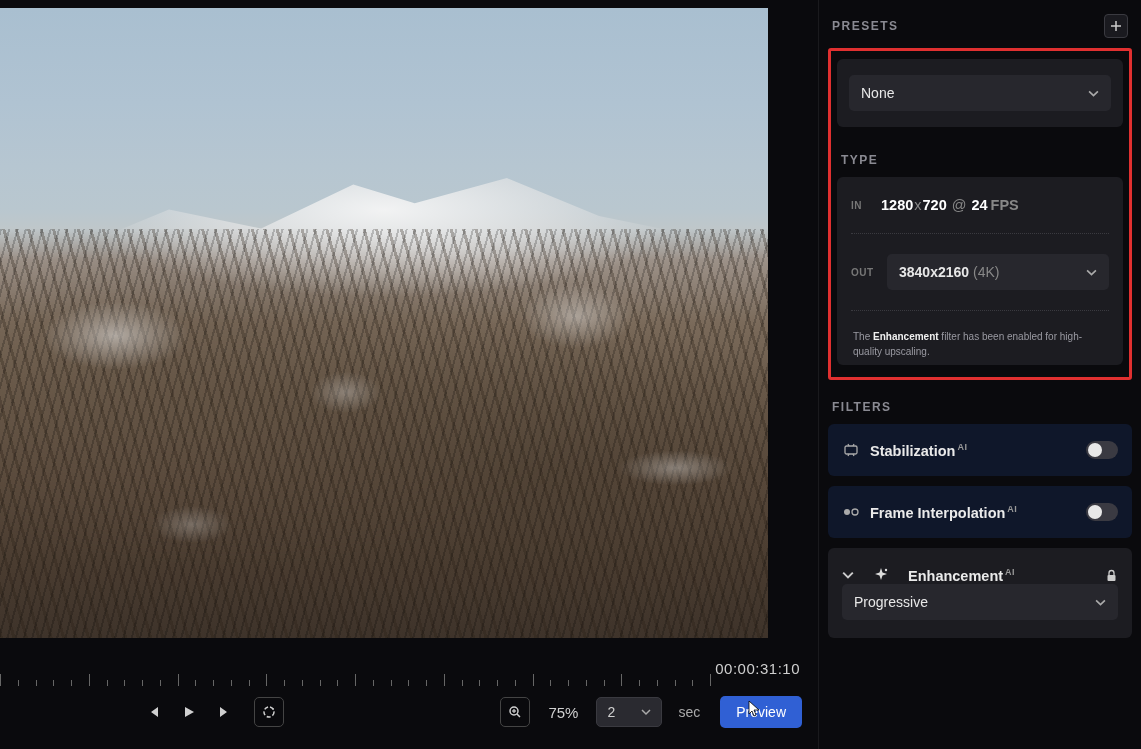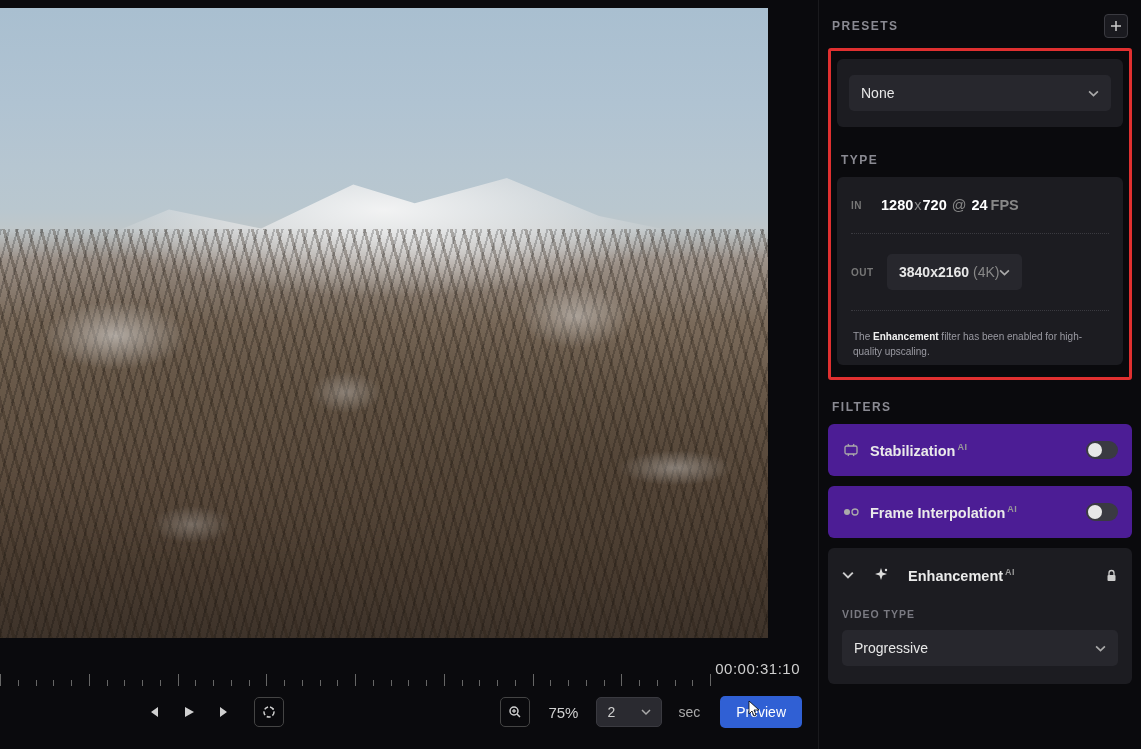--- a/index.html
+++ b/index.html
@@ -215,31 +215,31 @@
   font-size: 10px;
   letter-spacing: 0.5px;
   width: 30px;
   font-weight: 600;
 }
 .res-text { font-size: 14.5px; }
 .res-text .x { color: #888; font-weight: 400; margin: 0 1px; }
 .res-text .at { color: #888; margin: 0 5px; }
 .res-text .bold { font-weight: 700; color: #fff; }
 .res-text .fps { color: #888; font-weight: 700; margin-left: 3px; }
-.out-col { flex: 1; display: flex; flex-direction: row; gap: 16px; margin-left: 6px; }
+.out-col { flex: 1; display: flex; flex-direction: column; gap: 16px; margin-left: 6px; }
 .dd .muted { color: #888; font-weight: 400; }
 .note {
   color: #9a9aa2;
   font-size: 10px;
   line-height: 1.5;
   padding: 18px 2px 6px 2px;
 }
 .note .em { color: #f0f0f0; font-weight: 600; }
 .filter-row {
-  background: #4c1d95;
+  background: #0f172a;
   border-radius: 6px;
   height: 52px;
   display: flex;
   align-items: center;
   padding: 0 14px;
   margin-bottom: 10px;
   gap: 10px;
 }
 .filter-ico { color: #999; display: flex; align-items: center; }
 .filter-name { font-size: 14.5px; font-weight: 600; color: #eaeaea; }
@@ -491,21 +491,20 @@
         <span class="filter-name">
           <span>Enhancement</span><span class="ai-badge">AI</span>
         </span>
         <span class="lock-ico">
           <svg width="13" height="13" viewBox="0 0 13 13">
               <rect x="2.5" y="6" width="8" height="6" rx="1" fill="#ccc"></rect>
               <path d="M4 6V4a2.5 2.5 0 0 1 5 0v2" fill="none" stroke="#ccc" stroke-width="1.3"></path>
             </svg>
         </span>
       </div>
-      <div class="subsect">VIDEO TYPE</div>
       <div class="dd">
         <span>Progressive</span>
         <span class="chev">
           <svg width="11" height="11" viewBox="0 0 10 10">
               <path d="M1 3l4 4 4-4" fill="none" stroke="#aaa" stroke-width="1.5"></path>
             </svg>
         </span>
       </div>
     </div>
 

